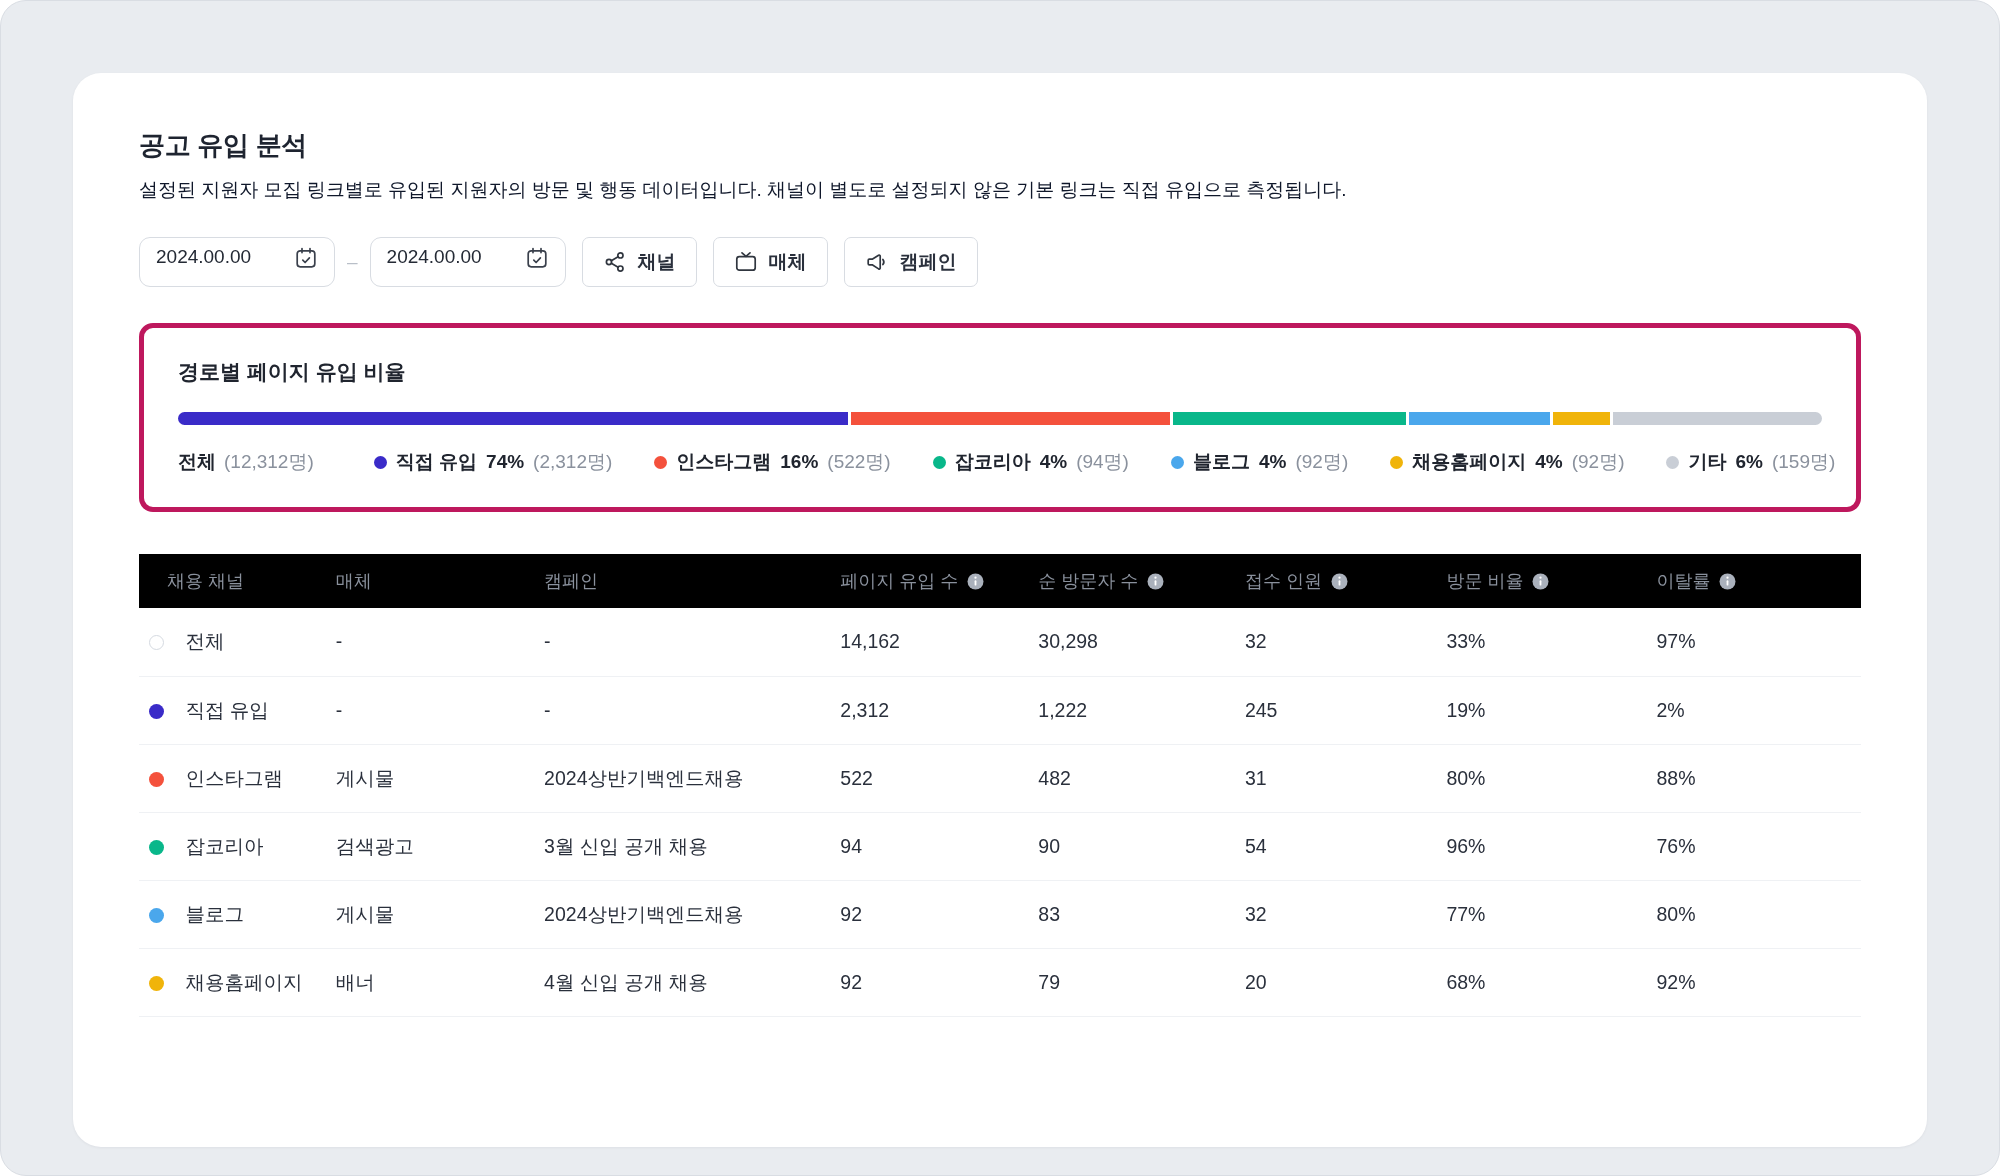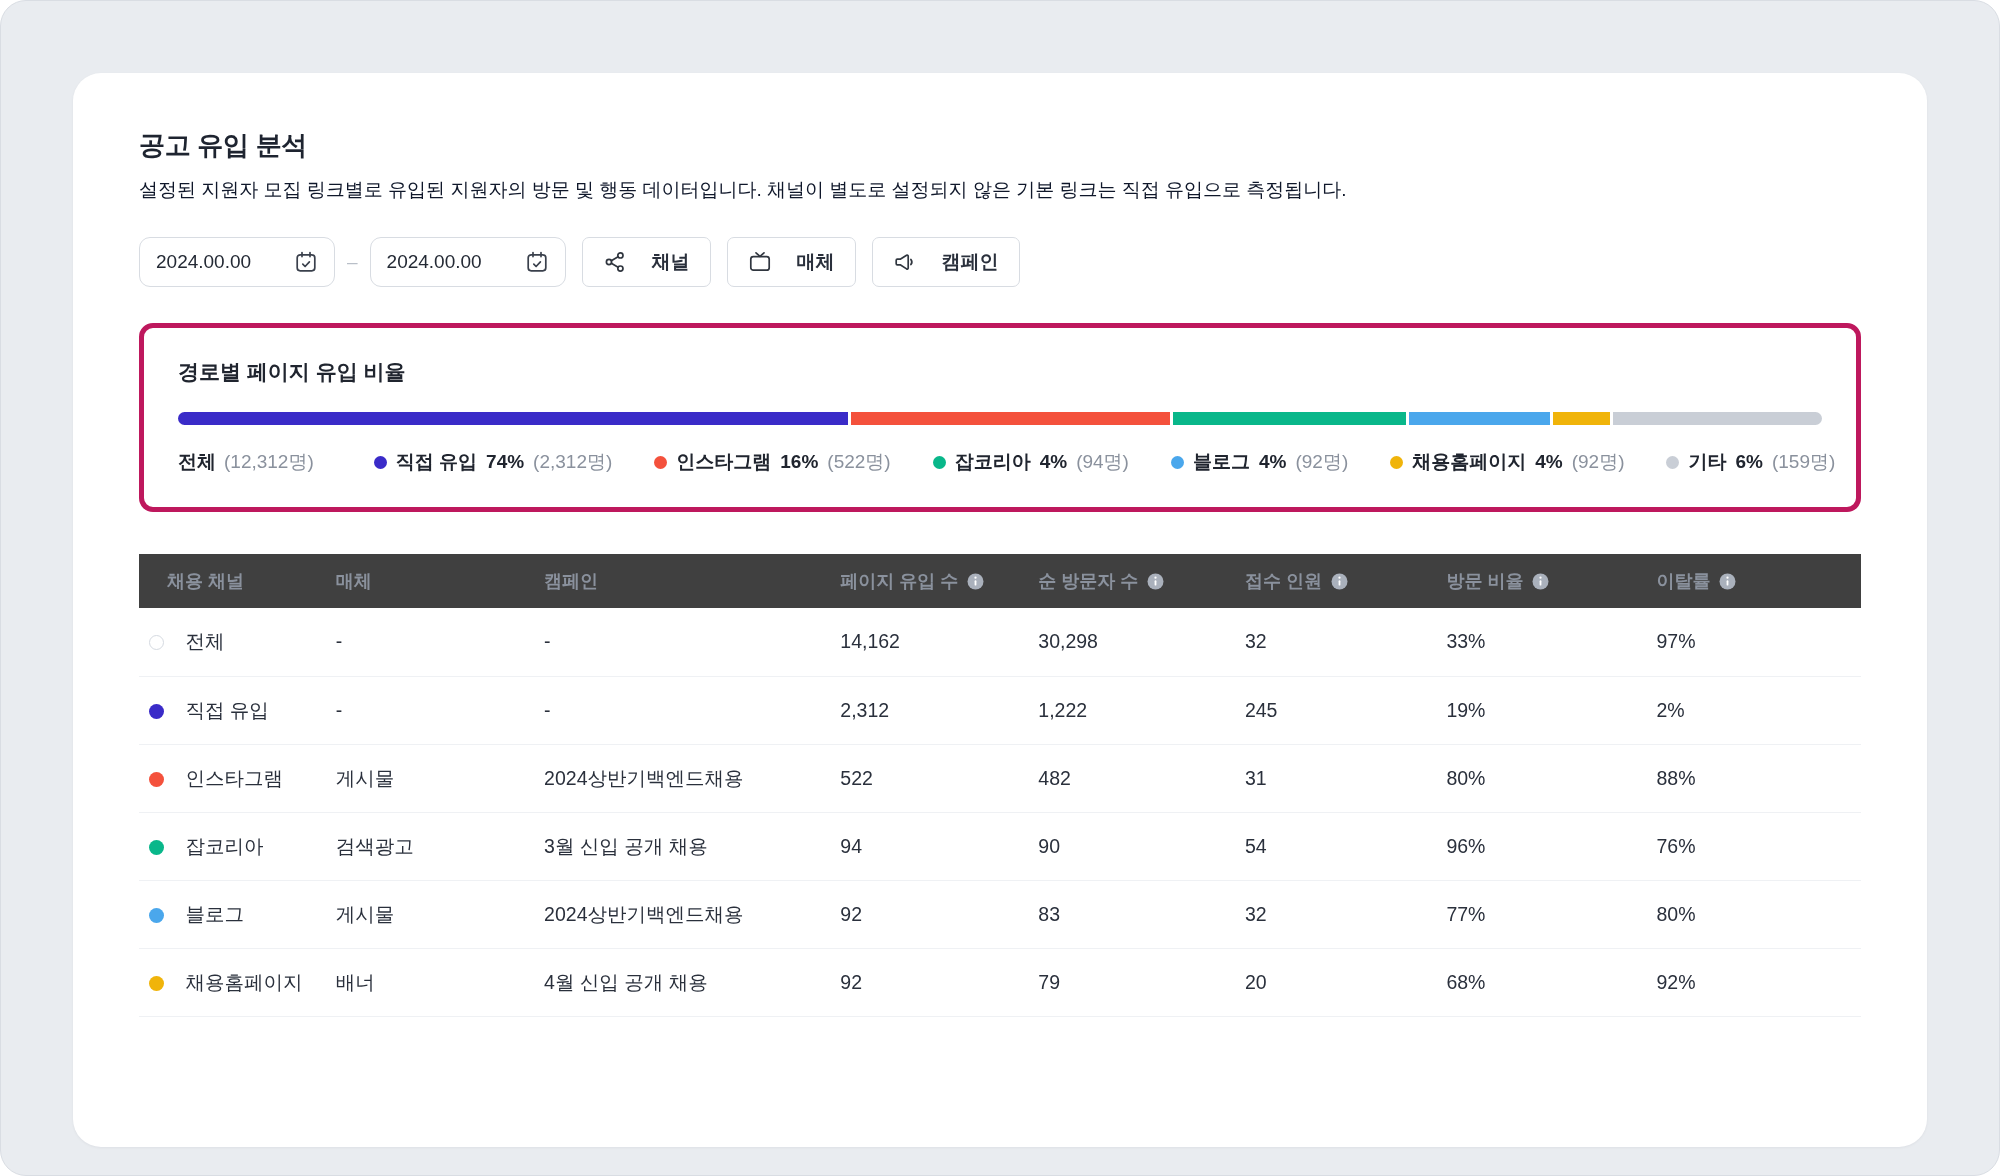--- a/index.html
+++ b/index.html
@@ -23,30 +23,30 @@
     padding:56px 66px;
     overflow:hidden;
     box-shadow:0 1px 3px rgba(16,24,40,.05);
   }
   h1.title { font-size:26px; line-height:32px; font-weight:700; color:#1e2430; letter-spacing:-0.3px; }
   p.subtitle { margin-top:16px; font-size:19px; line-height:26px; color:#0f172a; white-space:nowrap; }
 
   
   .filters { margin-top:34px; display:flex; align-items:center; gap:16px; }
   .date-input {
-    width:196px; height:50px; padding:0 16px;
-    display:inline-flex; align-items:center; justify-content:space-between;
+    width:196px; height:50px; padding:8px 16px;
+    display:inline-flex; align-items:flex-start; justify-content:space-between;
     border:1px solid #d8dce2; border-radius:11px; background:#fff;
     font-family:inherit; font-size:19px; color:#242a35; cursor:pointer;
   }
   .date-input svg { width:24px; height:24px; stroke:#3a404c; }
   .date-dash { color:#b9bfc8; font-size:19px; margin:0 -4px; }
   .filter-btn {
     height:50px; padding:0 20px;
-    display:inline-flex; align-items:center; gap:25px;
+    display:inline-flex; align-items:center; gap:11px;
     border:1px solid #d8dce2; border-radius:7px; background:#fff;
     font-family:inherit; font-size:19px; font-weight:700; color:#2a303c; cursor:pointer;
     white-space:nowrap;
   }
   .filter-btn svg { width:24px; height:24px; stroke:#30363f; }
 
   
   .panel {
     margin-top:36px;
     border:5px solid #be185d; border-radius:14px;
@@ -66,22 +66,22 @@
   .legend-divider { width:1px; height:17px; background:#dfe3e9; }
   .legend-items { display:flex; align-items:center; gap:42px; }
   .legend-item { display:inline-flex; align-items:center; gap:9px; font-size:19px; }
   .legend-item .dot { width:13px; height:13px; border-radius:50%; flex:none; }
   .li-name, .li-pct { font-weight:700; color:#20252f; }
   .li-count { color:#8a919d; }
 
   
   table.inflow-table { margin-top:42px; width:100%; border-collapse:collapse; table-layout:fixed; }
   thead th {
-    background:#404040; height:54px;
-    font-size:18px; font-weight:700; color:#8a919d;
+    background:#000000; height:54px;
+    font-size:18px; font-weight:400; color:#8a919d;
     text-align:left; padding:0 6px 0 28px; white-space:nowrap;
   }
   .th-inner { display:inline-flex; align-items:center; gap:8px; }
   .info-ic { width:19px; height:19px; flex:none; cursor:pointer; }
   tbody td {
     height:68px; border-bottom:1px solid #eff1f4;
     font-size:19.5px; color:#2a303c; padding:0 6px 0 28px; white-space:nowrap;
   }
   td.cell-channel { padding-left:10px; }
   .row-dot {

